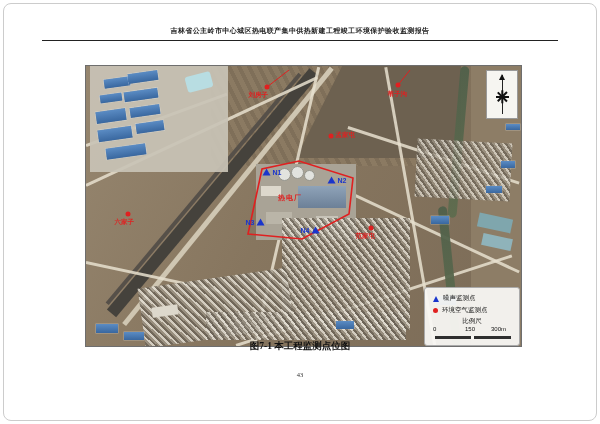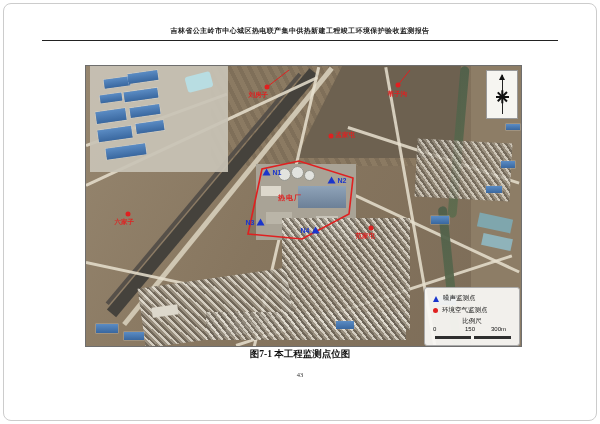--- a/index.html
+++ b/index.html
@@ -47,21 +47,21 @@
           background:rgba(249,248,244,.94);border:.5px solid #aaa;border-radius:3px;
           font-family:"Liberation Sans",sans-serif;}
   .lrow{position:absolute;left:8px;display:flex;align-items:center;gap:4px;font-size:6.5px;color:#111;}
   .l-tri{width:0;height:0;border-left:3.5px solid transparent;border-right:3.5px solid transparent;}
   .l-dot{width:5px;height:5px;border-radius:50%;}
   .scale-title{position:absolute;left:0;right:0;top:29px;text-align:center;font-size:6.5px;color:#111;}
   .tick{position:absolute;top:38px;font-size:6px;color:#111;}
   .sbar{position:absolute;left:10px;top:48px;width:76px;height:3px;
         background:linear-gradient(90deg,#2e2e2e 0 36px,#f9f8f4 36px 39px,#2e2e2e 39px 76px);}
   
-  .caption{position:absolute;left:0;right:0;top:348px;text-align:center;
+  .caption{position:absolute;left:0;right:0;top:340px;text-align:center;
            font-size:9.5px;font-weight:600;color:#111;}
   .pageno{position:absolute;left:0;right:0;top:371px;text-align:center;font-size:6.5px;color:#333;}
 </style>
 </head>
 <body>
 
 <div class="frame"></div>
 
 <div class="hdr">吉林省公主岭市中心城区热电联产集中供热新建工程竣工环境保护验收监测报告</div>
 <div class="hrule"></div>

